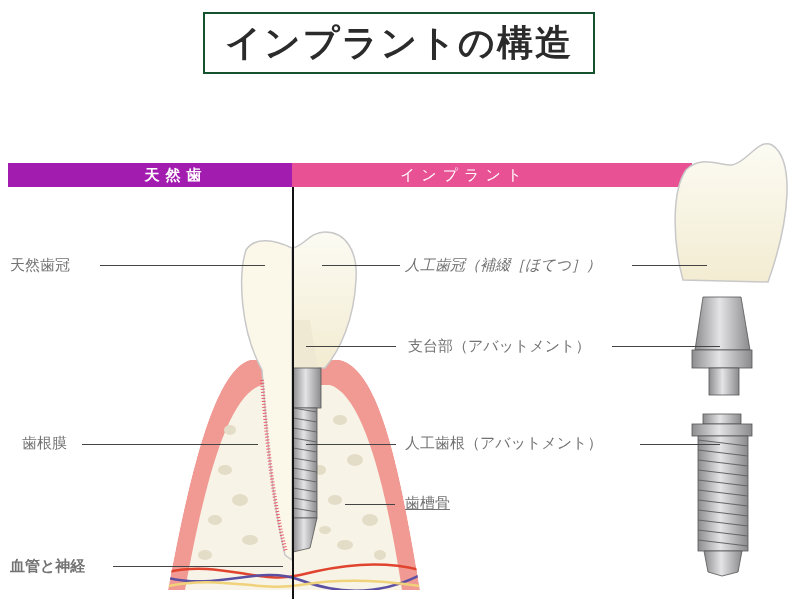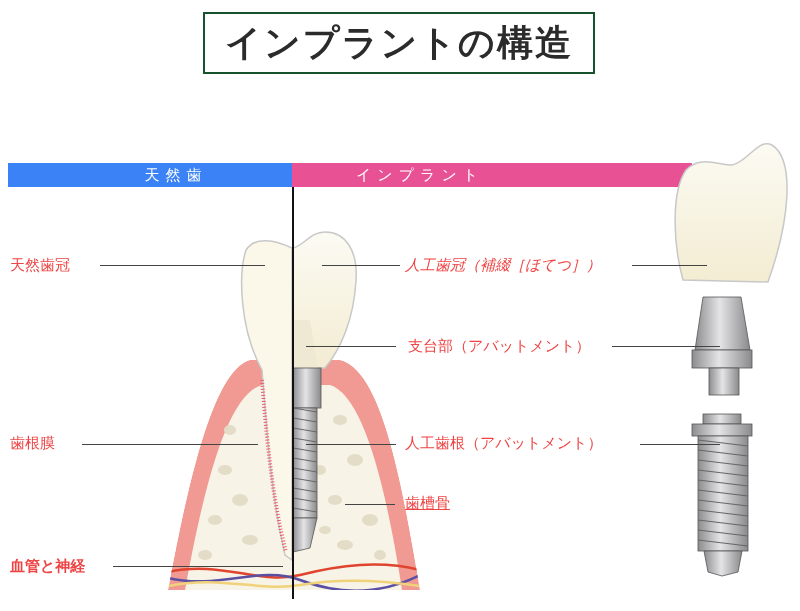--- a/index.html
+++ b/index.html
@@ -4,25 +4,25 @@
 <style>
   html, body { margin: 0; padding: 0; background: #ffffff; }
   body { width: 800px; height: 611px; position: relative; overflow: hidden;
          font-family: "DejaVu Sans", "Liberation Sans", sans-serif; color: #231f20; }
   .title-box { position: absolute; left: 203px; top: 12px; width: 392px; height: 62px;
                border: 2px solid #14532d; box-sizing: border-box; display: flex;
                align-items: center; justify-content: center; font-size: 36px;
                font-weight: bold; letter-spacing: 2px; color: #2b2b2b; }
   .band { position: absolute; top: 163px; height: 24px; color: #fff; font-size: 15px;
           display: flex; align-items: center; letter-spacing: 6px; }
-  .band-natural { left: 8px; width: 336px; background: #3b82f6; justify-content: center; }
-  .band-implant { left: 292px; width: 400px; background: #e85194; padding-left: 64px; box-sizing: border-box; }
+  .band-natural { left: 8px; width: 336px; background: #a21caf; justify-content: center; font-weight: bold; }
+  .band-implant { left: 292px; width: 400px; background: #e85194; padding-left: 108px; box-sizing: border-box; }
   .divider { position: absolute; left: 292px; top: 187px; width: 1.5px; height: 412px; background: #111; }
   svg.art { position: absolute; left: 0; top: 0; }
-  .label { position: absolute; font-size: 15px; white-space: nowrap; color: #ef4444; }
+  .label { position: absolute; font-size: 15px; white-space: nowrap; color: #737373; }
   .leader { position: absolute; height: 1px; background: #444; }
 </style>
 </head>
 <body>
 
 <div class="title-box">インプラントの構造</div>
 
 <div class="band band-natural">天然歯</div>
 <div class="band band-implant">インプラント</div>
 
@@ -92,21 +92,21 @@
     <path d="M698 440 l50 6 M698 450 l50 6 M698 460 l50 6 M698 470 l50 6 M698 480 l50 6 M698 490 l50 6 M698 500 l50 6 M698 510 l50 6 M698 520 l50 6 M698 530 l50 6 M698 540 l50 6" stroke="#666" stroke-width="1.2"></path>
     <path d="M704 551 L742 551 L738 572 L722 576 L708 572 Z" fill="url(#metal)" stroke="#555" stroke-width="0.8"></path>
   </g>
 </svg>
 
 <div class="divider"></div>
 
 <div class="label" style="left:10px; top:256px;">天然歯冠</div>
 <div class="leader" style="left:100px; top:265px; width:165px;"></div>
 
-<div class="label" style="left:10px; top:434px;">歯根膜</div>
+<div class="label" style="left:22px; top:434px;">歯根膜</div>
 <div class="leader" style="left:82px; top:444px; width:176px;"></div>
 
 <div class="label" style="left:10px; top:557px;font-weight:bold;">血管と神経</div>
 <div class="leader" style="left:113px; top:566px; width:170px;"></div>
 
 <div class="leader" style="left:322px; top:265px; width:78px;"></div>
 <div class="label" style="left:405px; top:256px;font-style:italic;">人工歯冠（補綴［ほてつ］）</div>
 <div class="leader" style="left:632px; top:265px; width:75px;"></div>
 
 <div class="leader" style="left:306px; top:346px; width:90px;"></div>

